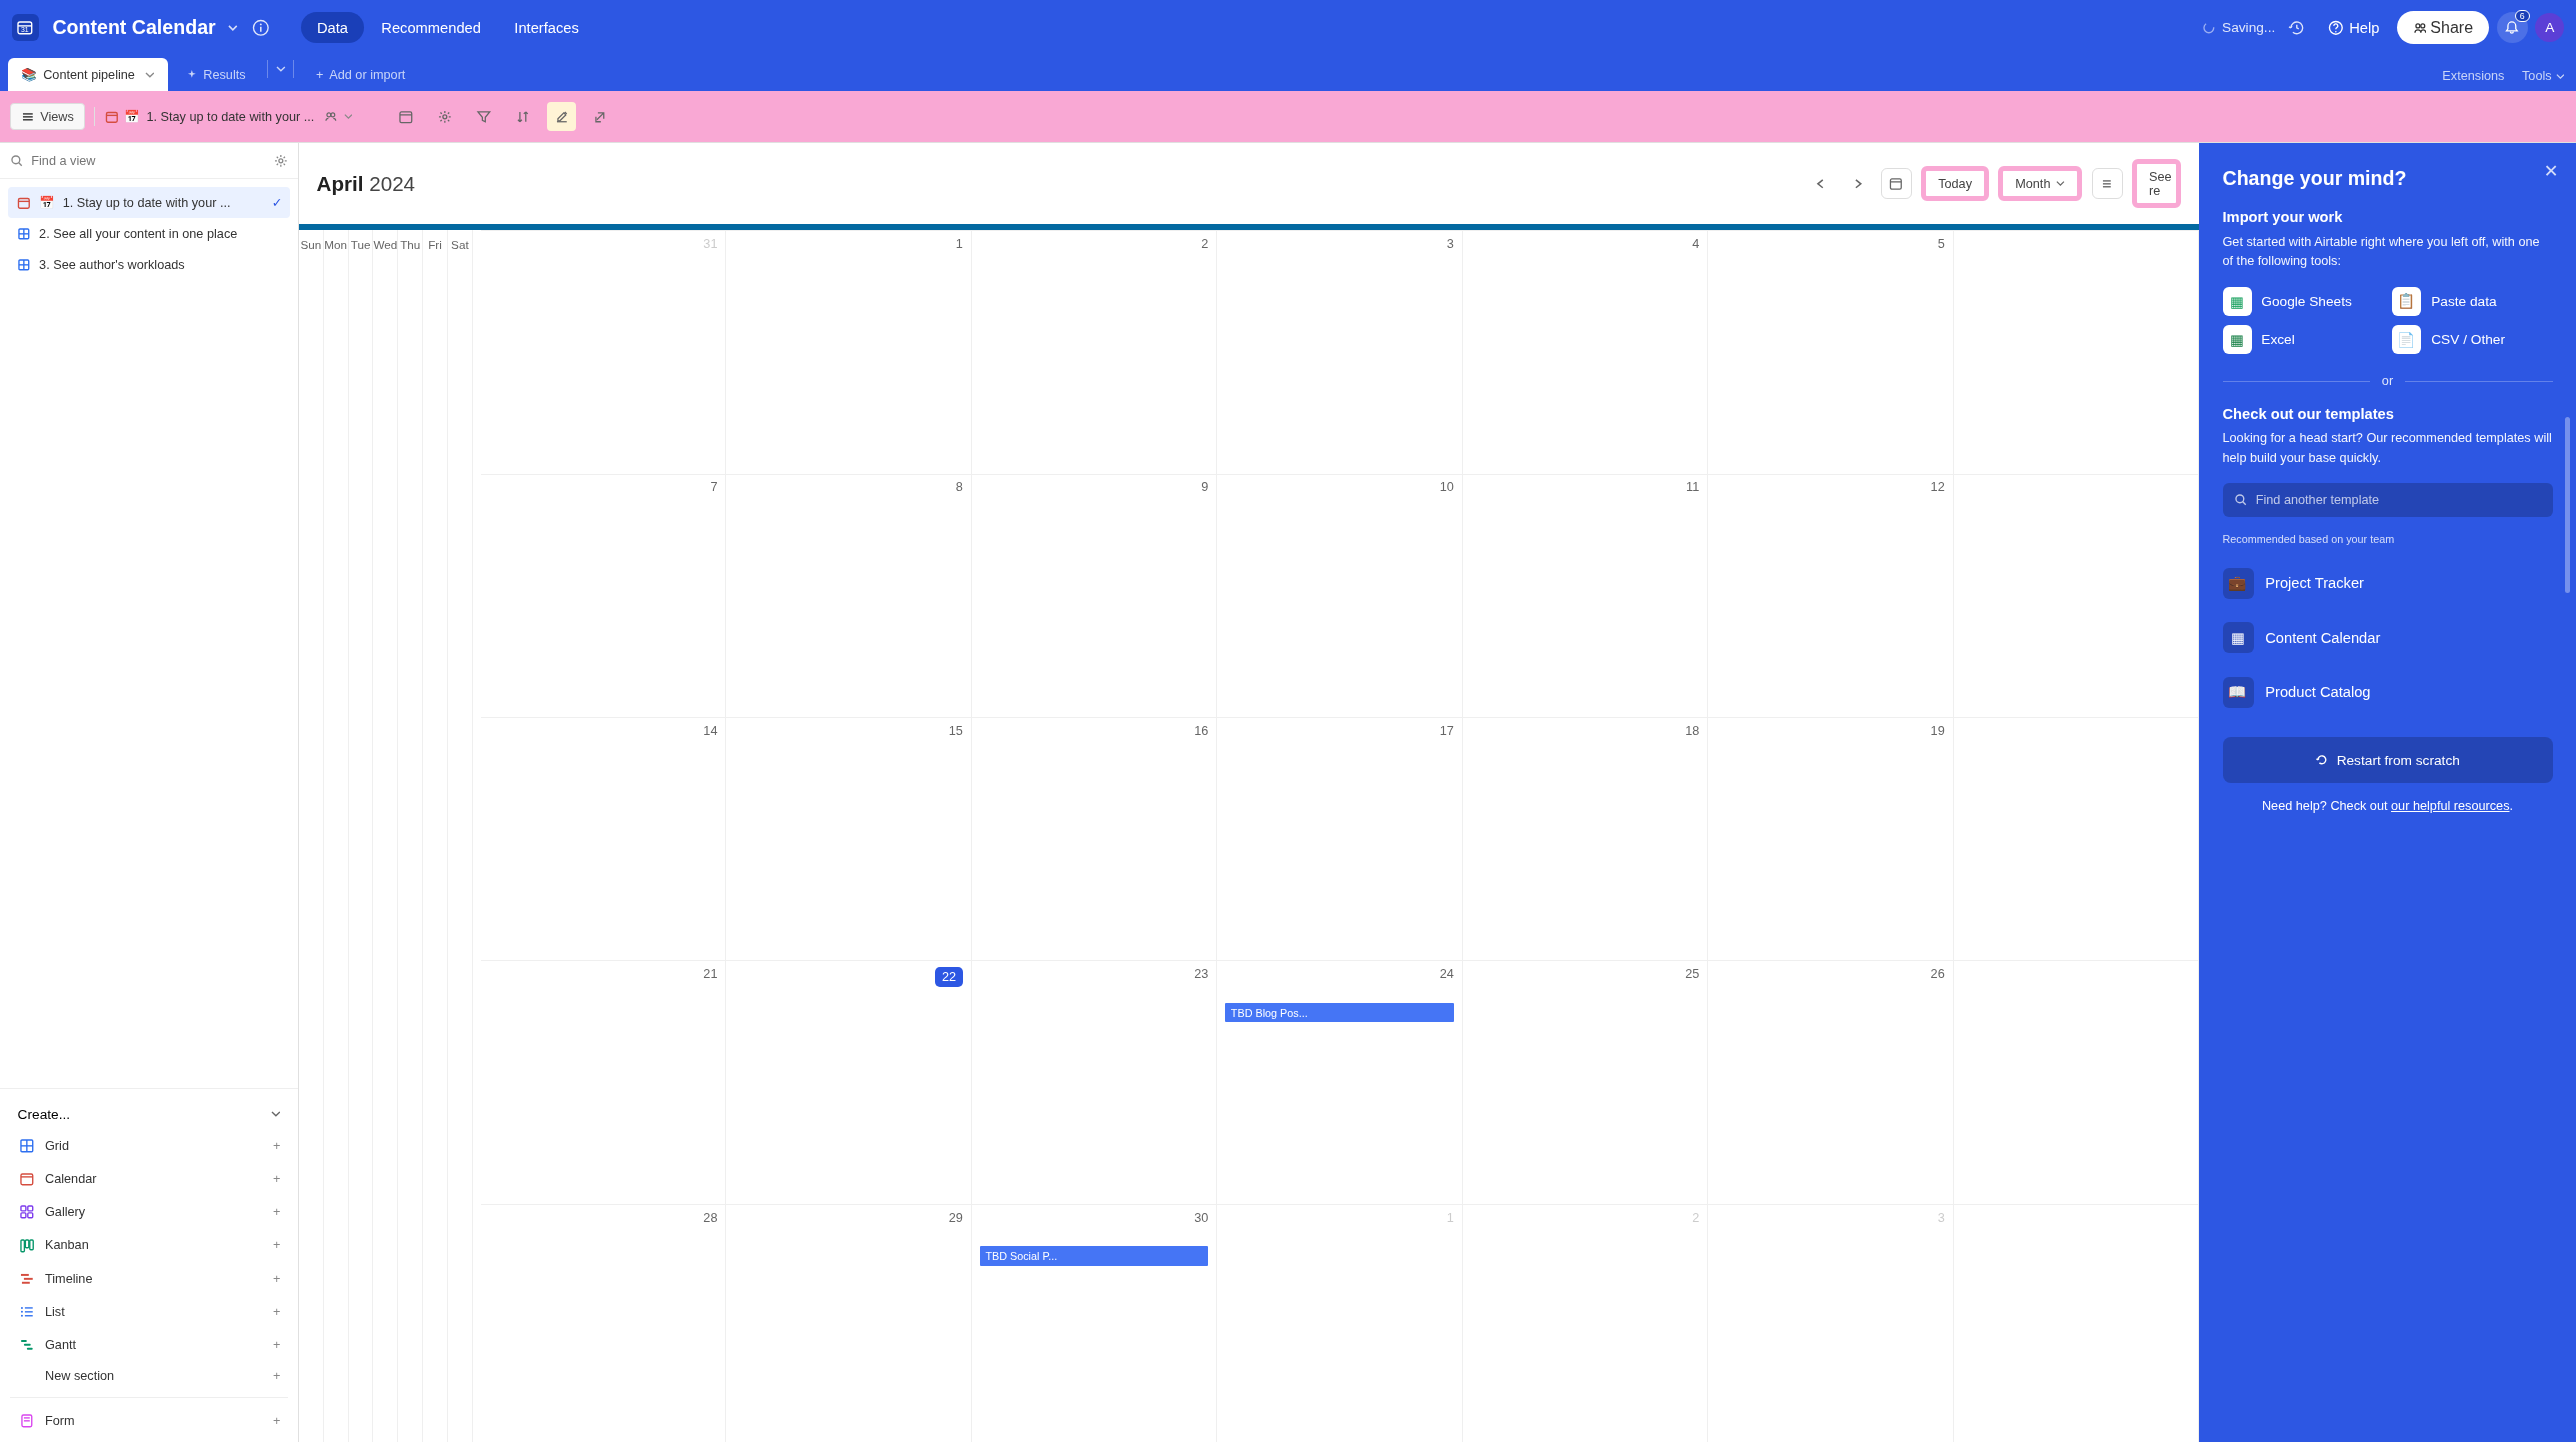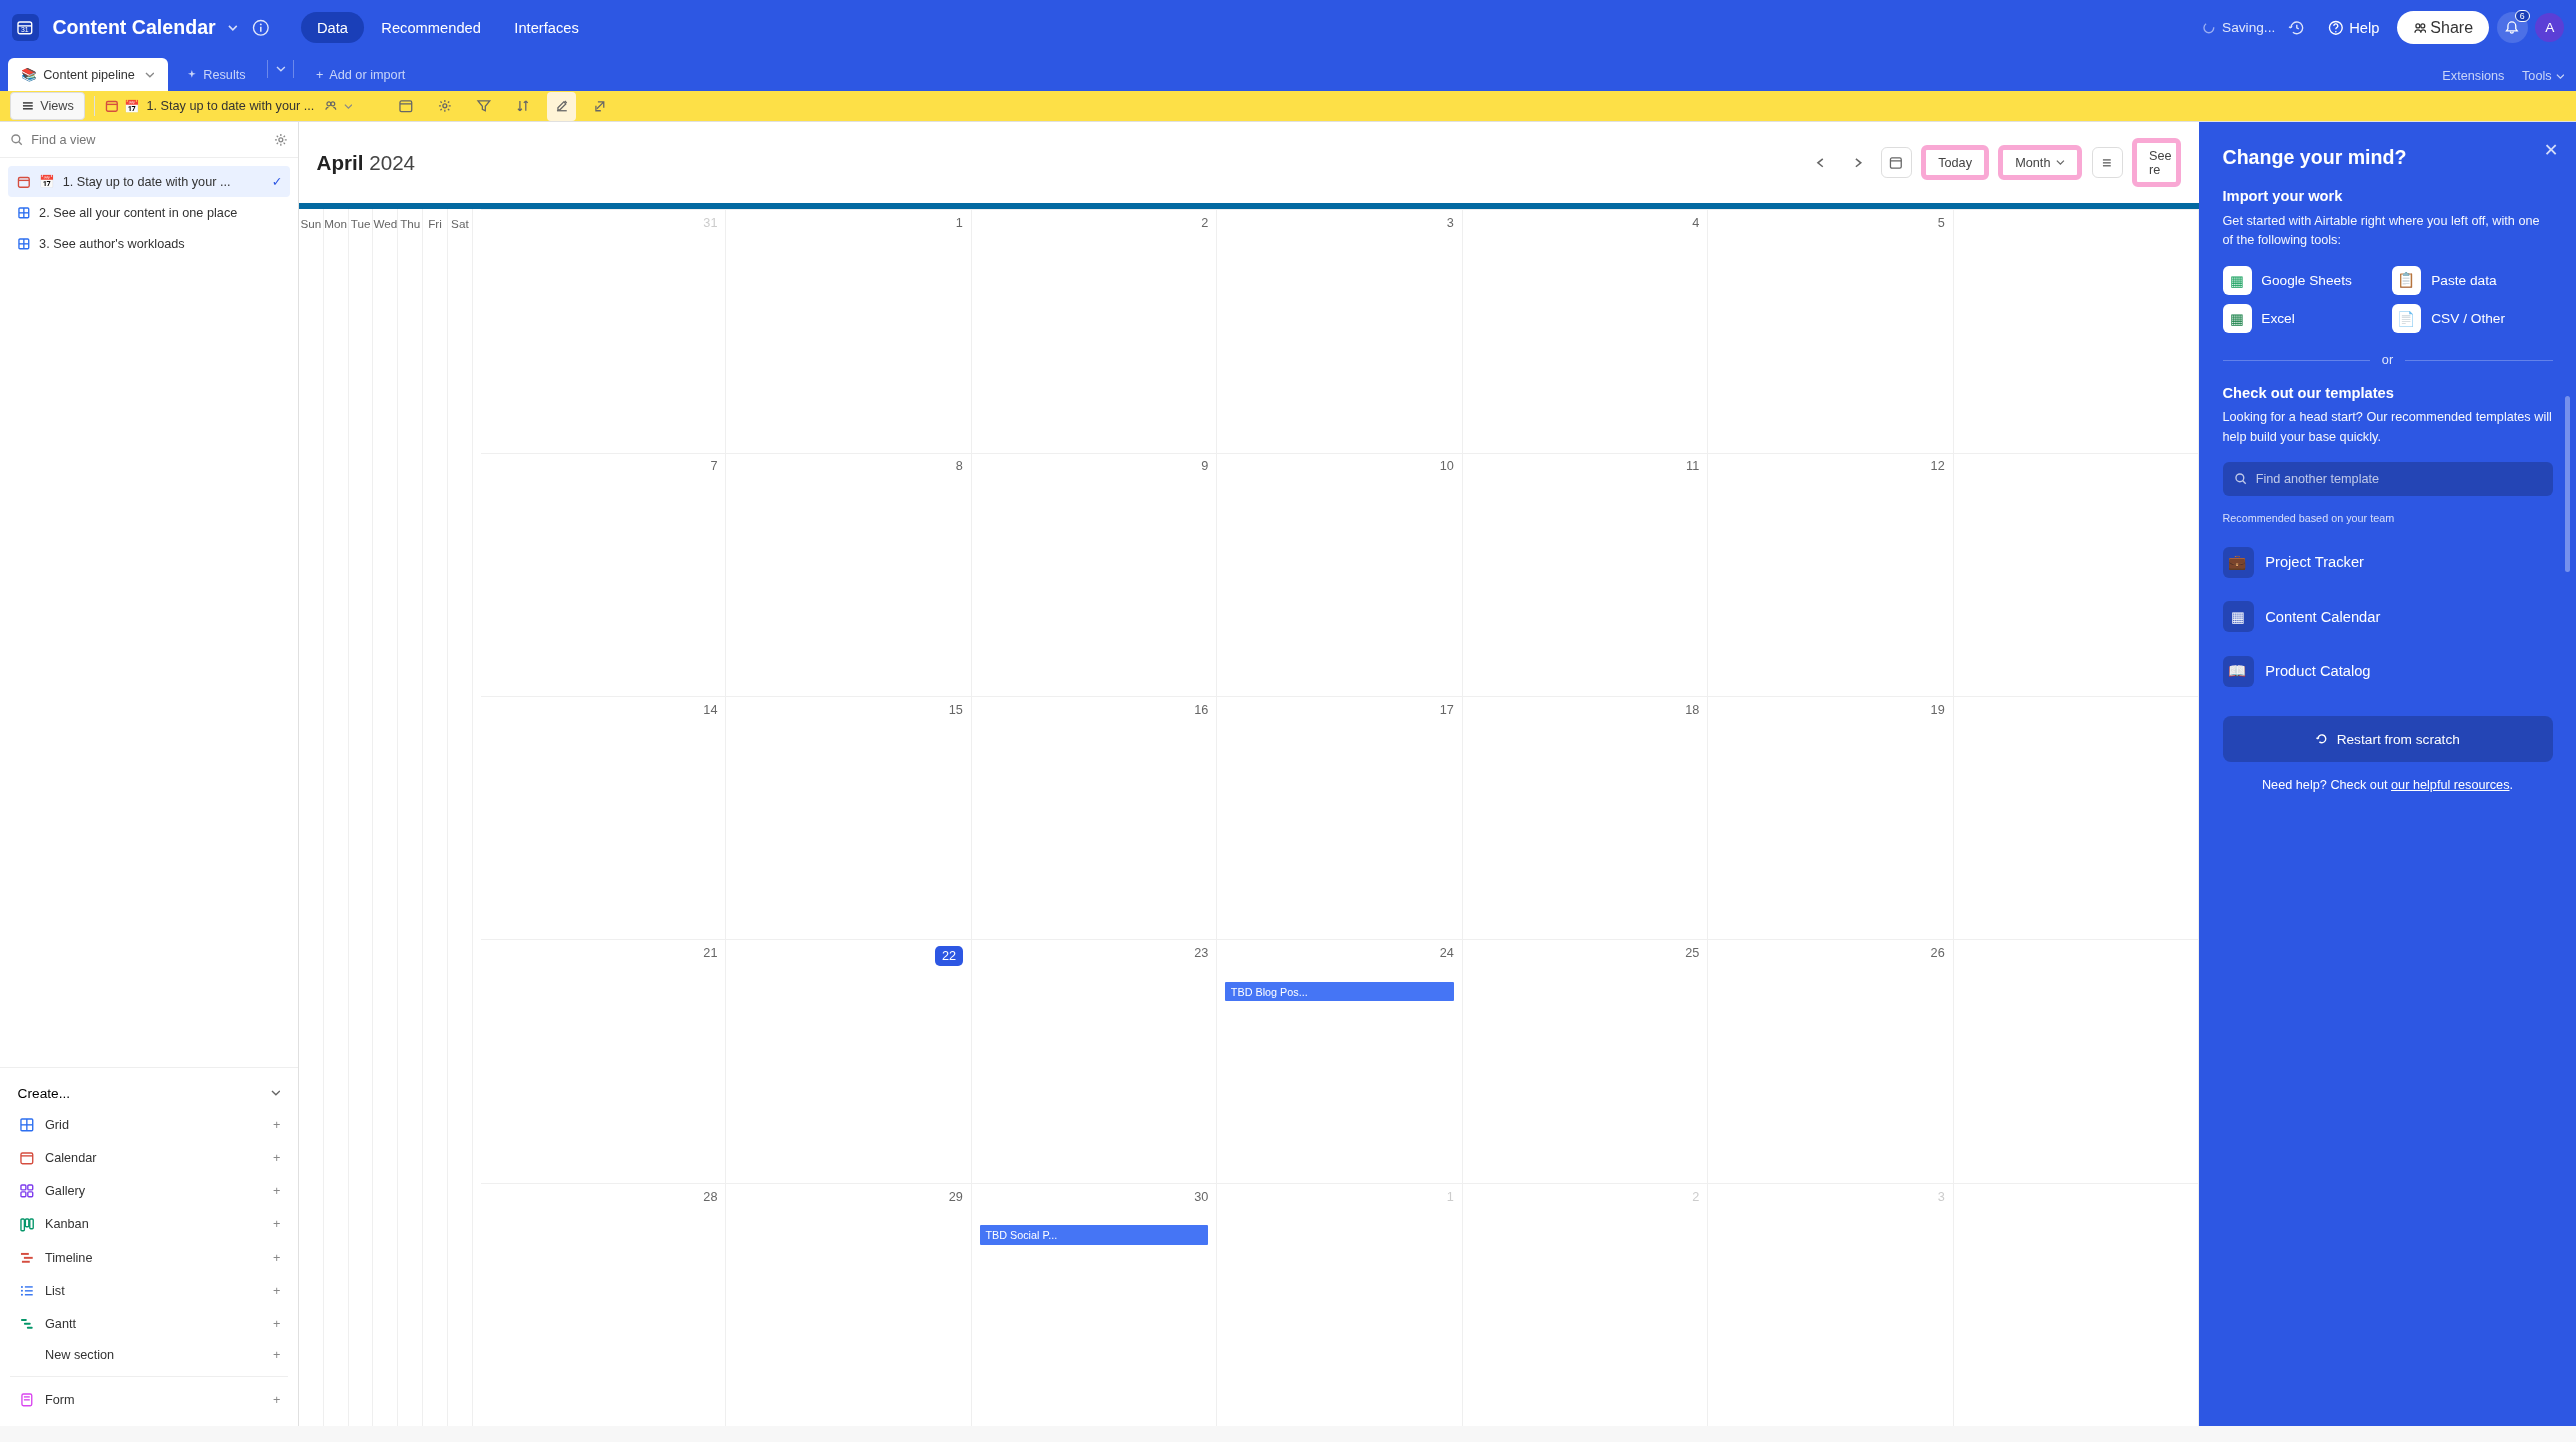--- a/index.html
+++ b/index.html
@@ -26,21 +26,21 @@
 .table-row { background: #2d57e3; height: 36px; display: flex; align-items: flex-end; padding: 0 7.8px; gap: 3.9px; position: relative; }
 .table-tab { background: white; padding: 8.8px 13.7px; border-radius: 5.9px 5.9px 0 0; display: flex; align-items: center; gap: 5.9px; font-size: 12.7px; font-weight: 500; color: #333; }
 .table-tab .chev { margin-left: 3.9px; color: #888; }
 .table-tab-inactive { padding: 8.8px 13.7px; color: #c9d5f8; font-size: 12.7px; display: flex; align-items: center; gap: 5.9px; cursor: pointer; }
 .divider-v { width: 1px; height: 17.6px; background: rgba(255,255,255,0.3); margin: 0 3.9px; align-self: center; margin-bottom: 7.8px; }
 .add-import { padding: 8.8px 13.7px; color: #c9d5f8; font-size: 12.7px; display: flex; align-items: center; gap: 5.9px; cursor: pointer; }
 .ext-tools { position: absolute; right: 11.7px; display: flex; gap: 17.6px; align-items: center; color: #c9d5f8; font-size: 12.7px; padding-bottom: 7.8px; }
 .ext-tools span { cursor: pointer; display: flex; align-items: center; gap: 3.9px; }
 
 
-.toolbar { background: #fde047; border-bottom: 1px solid #e0e0e0; height: 31px; display: flex; align-items: center; padding: 0 9.8px; gap: 9.8px; }
+.toolbar { background: #f9a8d4; border-bottom: 1px solid #e0e0e0; height: 52px; display: flex; align-items: center; padding: 0 9.8px; gap: 9.8px; }
 .tb-btn { display: flex; align-items: center; gap: 5.9px; padding: 5.9px 9.8px; border-radius: 3.9px; font-size: 12.7px; cursor: pointer; color: #444; }
 .tb-btn.boxed { border: 1px solid #ddd; background: #f8f8f8; }
 .tb-sep { width: 1px; height: 19.6px; background: #e0e0e0; }
 .view-name { display: flex; align-items: center; gap: 5.9px; font-size: 12.7px; color: #333; }
 .tb-ico { width: 29px; height: 29px; display: flex; align-items: center; justify-content: center; cursor: pointer; color: #666; border-radius: 3.9px; }
 .tb-ico.highlight { background: #fff4d6; }
 
 
 .main { display: flex; height: calc(100vh - 138px); }
 

